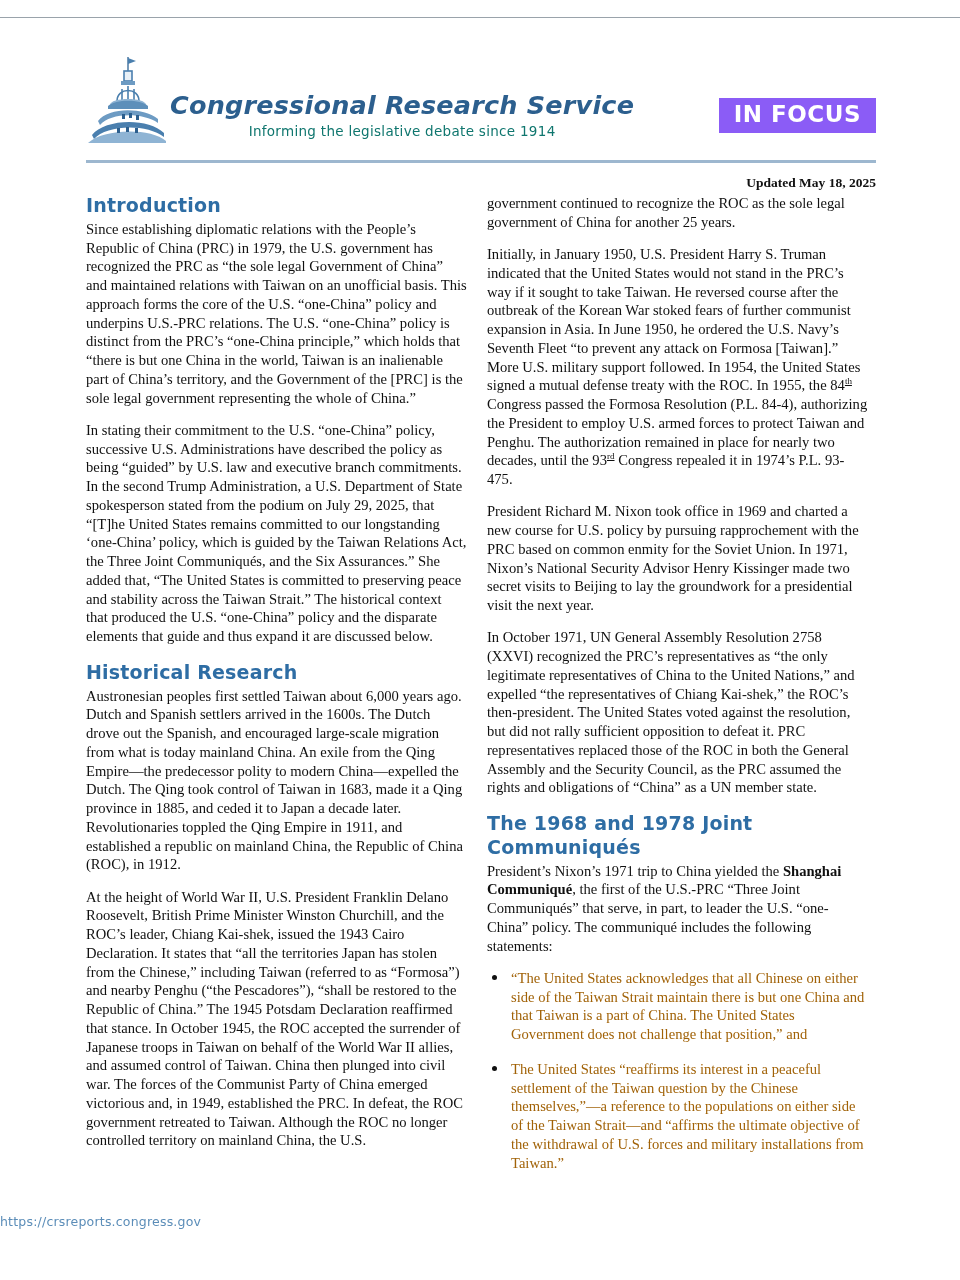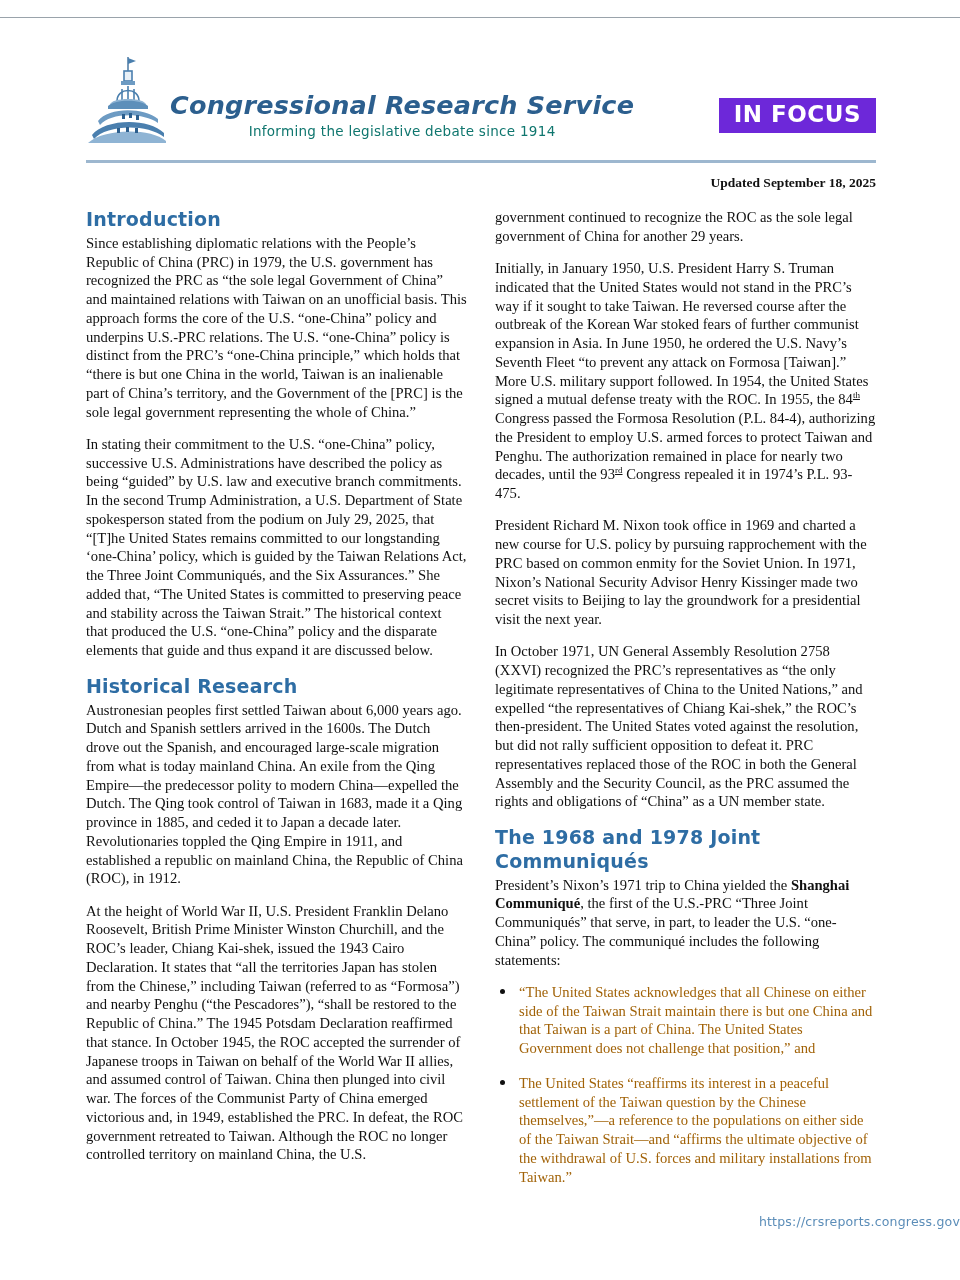--- a/index.html
+++ b/index.html
@@ -78,21 +78,21 @@
     color: #0f766e;
     letter-spacing: 0.3px;
     margin-top: 4px;
     white-space: nowrap;
     text-align: center;
   }
   .infocus-badge {
     position: absolute;
     right: 0;
     top: 43px;
-    background: #6d28d9;
+    background: #8b5cf6;
     color: #ffffff;
     font-family: "DejaVu Sans", sans-serif;
     font-weight: bold;
     font-size: 23px;
     letter-spacing: 0.5px;
     padding: 5px 15px 7px 15px;
     line-height: 1;
   }
   .masthead-rule {
     position: absolute;
@@ -116,23 +116,23 @@
     font-family: "Liberation Serif", serif;
     font-weight: bold;
     font-size: 30px;
     color: #000;
     margin-top: 7px;
     letter-spacing: -0.2px;
   }
 
   
   .columns {
-    margin-top: 17px;
+    margin-top: 3px;
     display: flex;
-    gap: 28px;
+    gap: 20px;
   }
   .col {
     width: 381px;
   }
 
   h2.section {
     font-family: "DejaVu Sans", sans-serif;
     font-weight: bold;
     font-size: 19px;
     color: #2e6da4;
@@ -180,21 +180,21 @@
 
   b.bold { font-weight: bold; }
   sup { font-size: 0.62em; vertical-align: super; line-height: 0; text-decoration: underline; }
 
   
   .footer {
     position: absolute;
     left: 0;
     right: 0;
     top: 1212px;
-    text-align: right;
+    text-align: left;
   }
   .footer-link {
     font-family: "DejaVu Sans", sans-serif;
     font-size: 12.5px;
     color: #5b8db8;
     text-decoration: none;
     letter-spacing: 0.2px;
   }
 </style>
 </head>
@@ -248,21 +248,21 @@
           <div class="wordmark-title">Congressional Research Service</div>
           <div class="wordmark-tagline">Informing the legislative debate since 1914</div>
         </div>
       </div>
 
       <div class="infocus-badge">IN FOCUS</div>
 
       <div class="masthead-rule"></div>
     </div>
 
-    <div class="updated-line">Updated September 18, 2025</div>
+    <div class="updated-line">Updated May 18, 2025</div>
 
 
     <div class="columns">
 
       <div class="col">
 
         <h2 class="section">Introduction</h2>
 
         <p class="body">Since establishing diplomatic relations with the People’s Republic of China (PRC) in 1979, the U.S. government has recognized the PRC as “the sole legal Government of China” and maintained relations with Taiwan on an unofficial basis. This approach forms the core of the U.S. “one-China” policy and underpins U.S.-PRC relations. The U.S. “one-China” policy is distinct from the PRC’s “one-China principle,” which holds that “there is but one China in the world, Taiwan is an inalienable part of China’s territory, and the Government of the [PRC] is the sole legal government representing the whole of China.”</p>
 
@@ -270,21 +270,21 @@
 
         <h2 class="section spaced">Historical Research</h2>
 
         <p class="body">Austronesian peoples first settled Taiwan about 6,000 years ago. Dutch and Spanish settlers arrived in the 1600s. The Dutch drove out the Spanish, and encouraged large-scale migration from what is today mainland China. An exile from the Qing Empire—the predecessor polity to modern China—expelled the Dutch. The Qing took control of Taiwan in 1683, made it a Qing province in 1885, and ceded it to Japan a decade later. Revolutionaries toppled the Qing Empire in 1911, and established a republic on mainland China, the Republic of China (ROC), in 1912.</p>
 
         <p class="body">At the height of World War II, U.S. President Franklin Delano Roosevelt, British Prime Minister Winston Churchill, and the ROC’s leader, Chiang Kai-shek, issued the 1943 Cairo Declaration. It states that “all the territories Japan has stolen from the Chinese,” including Taiwan (referred to as “Formosa”) and nearby Penghu (“the Pescadores”), “shall be restored to the Republic of China.” The 1945 Potsdam Declaration reaffirmed that stance. In October 1945, the ROC accepted the surrender of Japanese troops in Taiwan on behalf of the World War II allies, and assumed control of Taiwan. China then plunged into civil war. The forces of the Communist Party of China emerged victorious and, in 1949, established the PRC. In defeat, the ROC government retreated to Taiwan. Although the ROC no longer controlled territory on mainland China, the U.S.</p>
       </div>
 
       <div class="col">
 
-        <p class="body">government continued to recognize the ROC as the sole legal government of China for another 29 years.</p>
+        <p class="body">government continued to recognize the ROC as the sole legal government of China for another 25 years.</p>
 
         <p class="body">
           <span>Initially, in January 1950, U.S. President Harry S. Truman indicated that the United States would not stand in the PRC’s way if it sought to take Taiwan. He reversed course after the outbreak of the Korean War stoked fears of further communist expansion in Asia. In June 1950, he ordered the U.S. Navy’s Seventh Fleet “to prevent any attack on Formosa [Taiwan].” More U.S. military support followed. In 1954, the United States signed a mutual defense treaty with the ROC. In 1955, the 84</span><sup>th</sup><span> Congress passed the Formosa Resolution (P.L. 84-4), authorizing the President to employ U.S. armed forces to protect Taiwan and Penghu. The authorization remained in place for nearly two decades, until the 93</span><sup>rd</sup><span> Congress repealed it in 1974’s P.L. 93-475.</span>
         </p>
 
         <p class="body">President Richard M. Nixon took office in 1969 and charted a new course for U.S. policy by pursuing rapprochement with the PRC based on common enmity for the Soviet Union. In 1971, Nixon’s National Security Advisor Henry Kissinger made two secret visits to Beijing to lay the groundwork for a presidential visit the next year.</p>
 
         <p class="body">In October 1971, UN General Assembly Resolution 2758 (XXVI) recognized the PRC’s representatives as “the only legitimate representatives of China to the United Nations,” and expelled “the representatives of Chiang Kai-shek,” the ROC’s then-president. The United States voted against the resolution, but did not rally sufficient opposition to defeat it. PRC representatives replaced those of the ROC in both the General Assembly and the Security Council, as the PRC assumed the rights and obligations of “China” as a UN member state.</p>
 
         <h2 class="section spaced">The 1968 and 1978 Joint Communiqués</h2>

